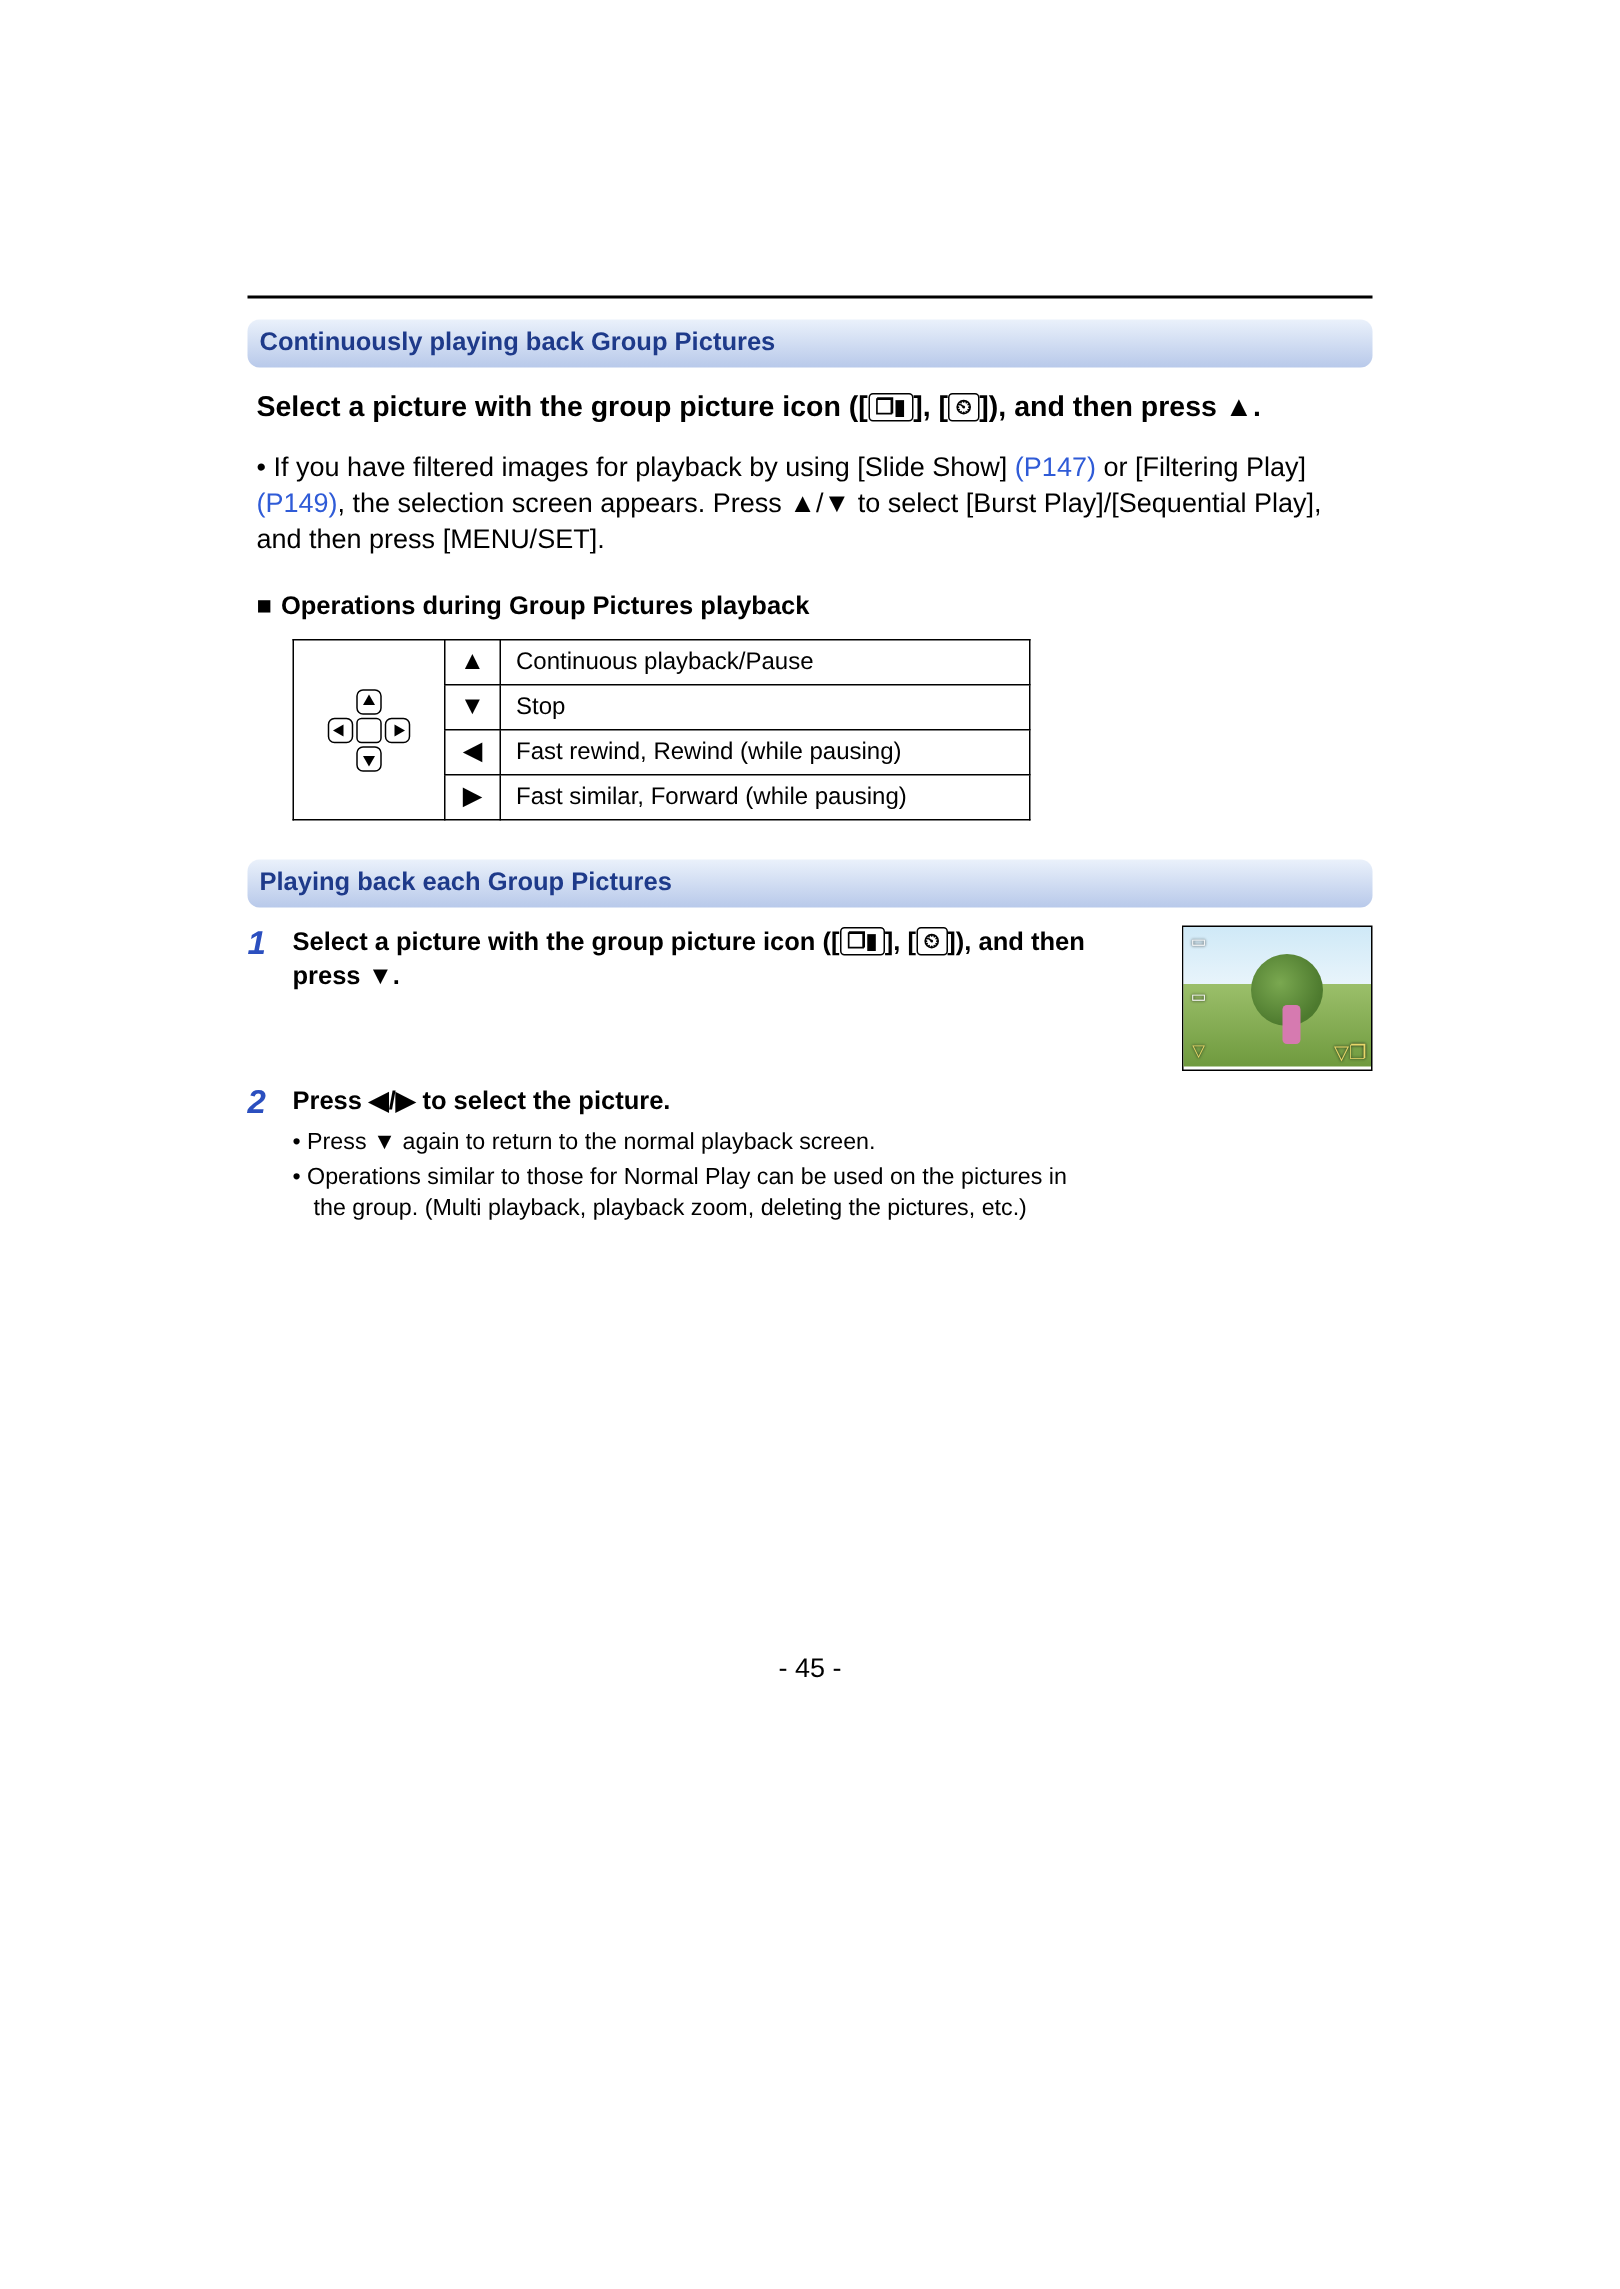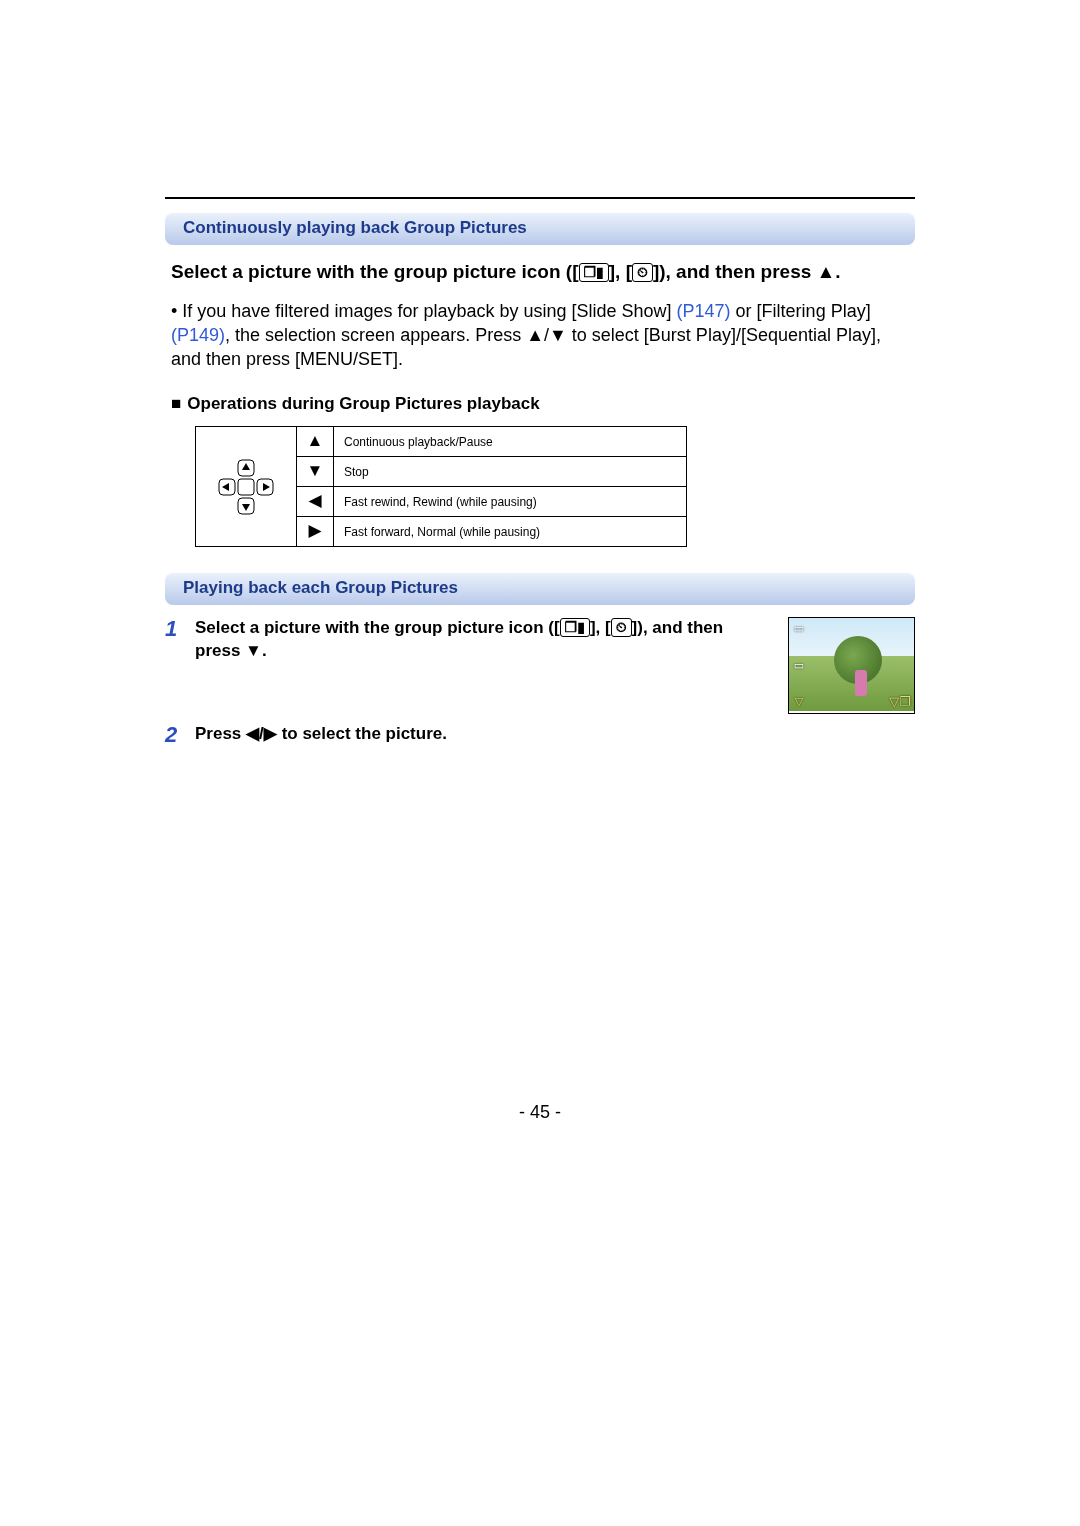--- a/index.html
+++ b/index.html
@@ -28,21 +28,21 @@
     color: #000;
   }
   .underline-bar {
     height: 2px;
     background: #000;
     margin-top: 2px;
   }
   .section-bar {
     background: linear-gradient(#eaf1fb, #b8c9ea);
     border-radius: 8px;
-    padding: 4px 18px 5px;
+    padding: 4px 8px 5px;
     font-weight: bold;
     color: #1e3a8a;
     font-size: 17px;
     margin-top: 14px;
   }
   .instruction-main {
     font-weight: bold;
     font-size: 19px;
     margin: 14px 6px 0;
   }
@@ -76,21 +76,21 @@
     border-right: none;
     width: 100px;
     display: flex;
     align-items: center;
     justify-content: center;
   }
   .dpad-cell svg { display: block; }
   .ops-table { border-collapse: collapse; }
   .ops-table td {
     border: 1px solid #000;
-    font-size: 12px;
+    font-size: 16px;
     padding: 3px 10px;
     vertical-align: middle;
   }
   .ops-table td.arrow {
     width: 36px;
     text-align: center;
     font-size: 17px;
     padding: 3px 0;
   }
   .ops-table td.desc { width: 332px; }
@@ -185,21 +185,21 @@
       <tr>
         <td class="arrow">▼</td>
         <td class="desc">Stop</td>
       </tr>
       <tr>
         <td class="arrow">◀</td>
         <td class="desc">Fast rewind, Rewind (while pausing)</td>
       </tr>
       <tr>
         <td class="arrow">▶</td>
-        <td class="desc">Fast forward, Normal (while pausing)</td>
+        <td class="desc">Fast similar, Forward (while pausing)</td>
       </tr>
     </tbody>
       </table>
   </div>
 
   <div class="section-bar" style="margin-top:26px">
     <span>Playing back each Group Pictures</span>
   </div>
 
   <div class="steps" style="position:relative;">
@@ -224,20 +224,24 @@
         <div class="step-text">
           <span>Select a picture with the group picture icon ([</span><span class="icon-box">❐▮</span><span>], [</span><span class="icon-box">⏲</span><span>]), and then press ▼.</span>
         </div>
       </div>
     </div>
 
     <div class="step-row" style="margin-top:60px">
       <div class="step-num">2</div>
       <div class="step-body">
         <div class="step-text">Press ◀/▶ to select the picture.</div>
+        <div class="sub-bullets" style="max-width:520px">
+          <div class="sb">• Press ▼ again to return to the normal playback screen.</div>
+          <div class="sb">• Operations similar to those for Normal Play can be used on the pictures in the group. (Multi playback, playback zoom, deleting the pictures, etc.)</div>
+        </div>
       </div>
     </div>
 
   </div>
 
 
 </div>
 
 <div class="page-num">- 45 -</div>
 

